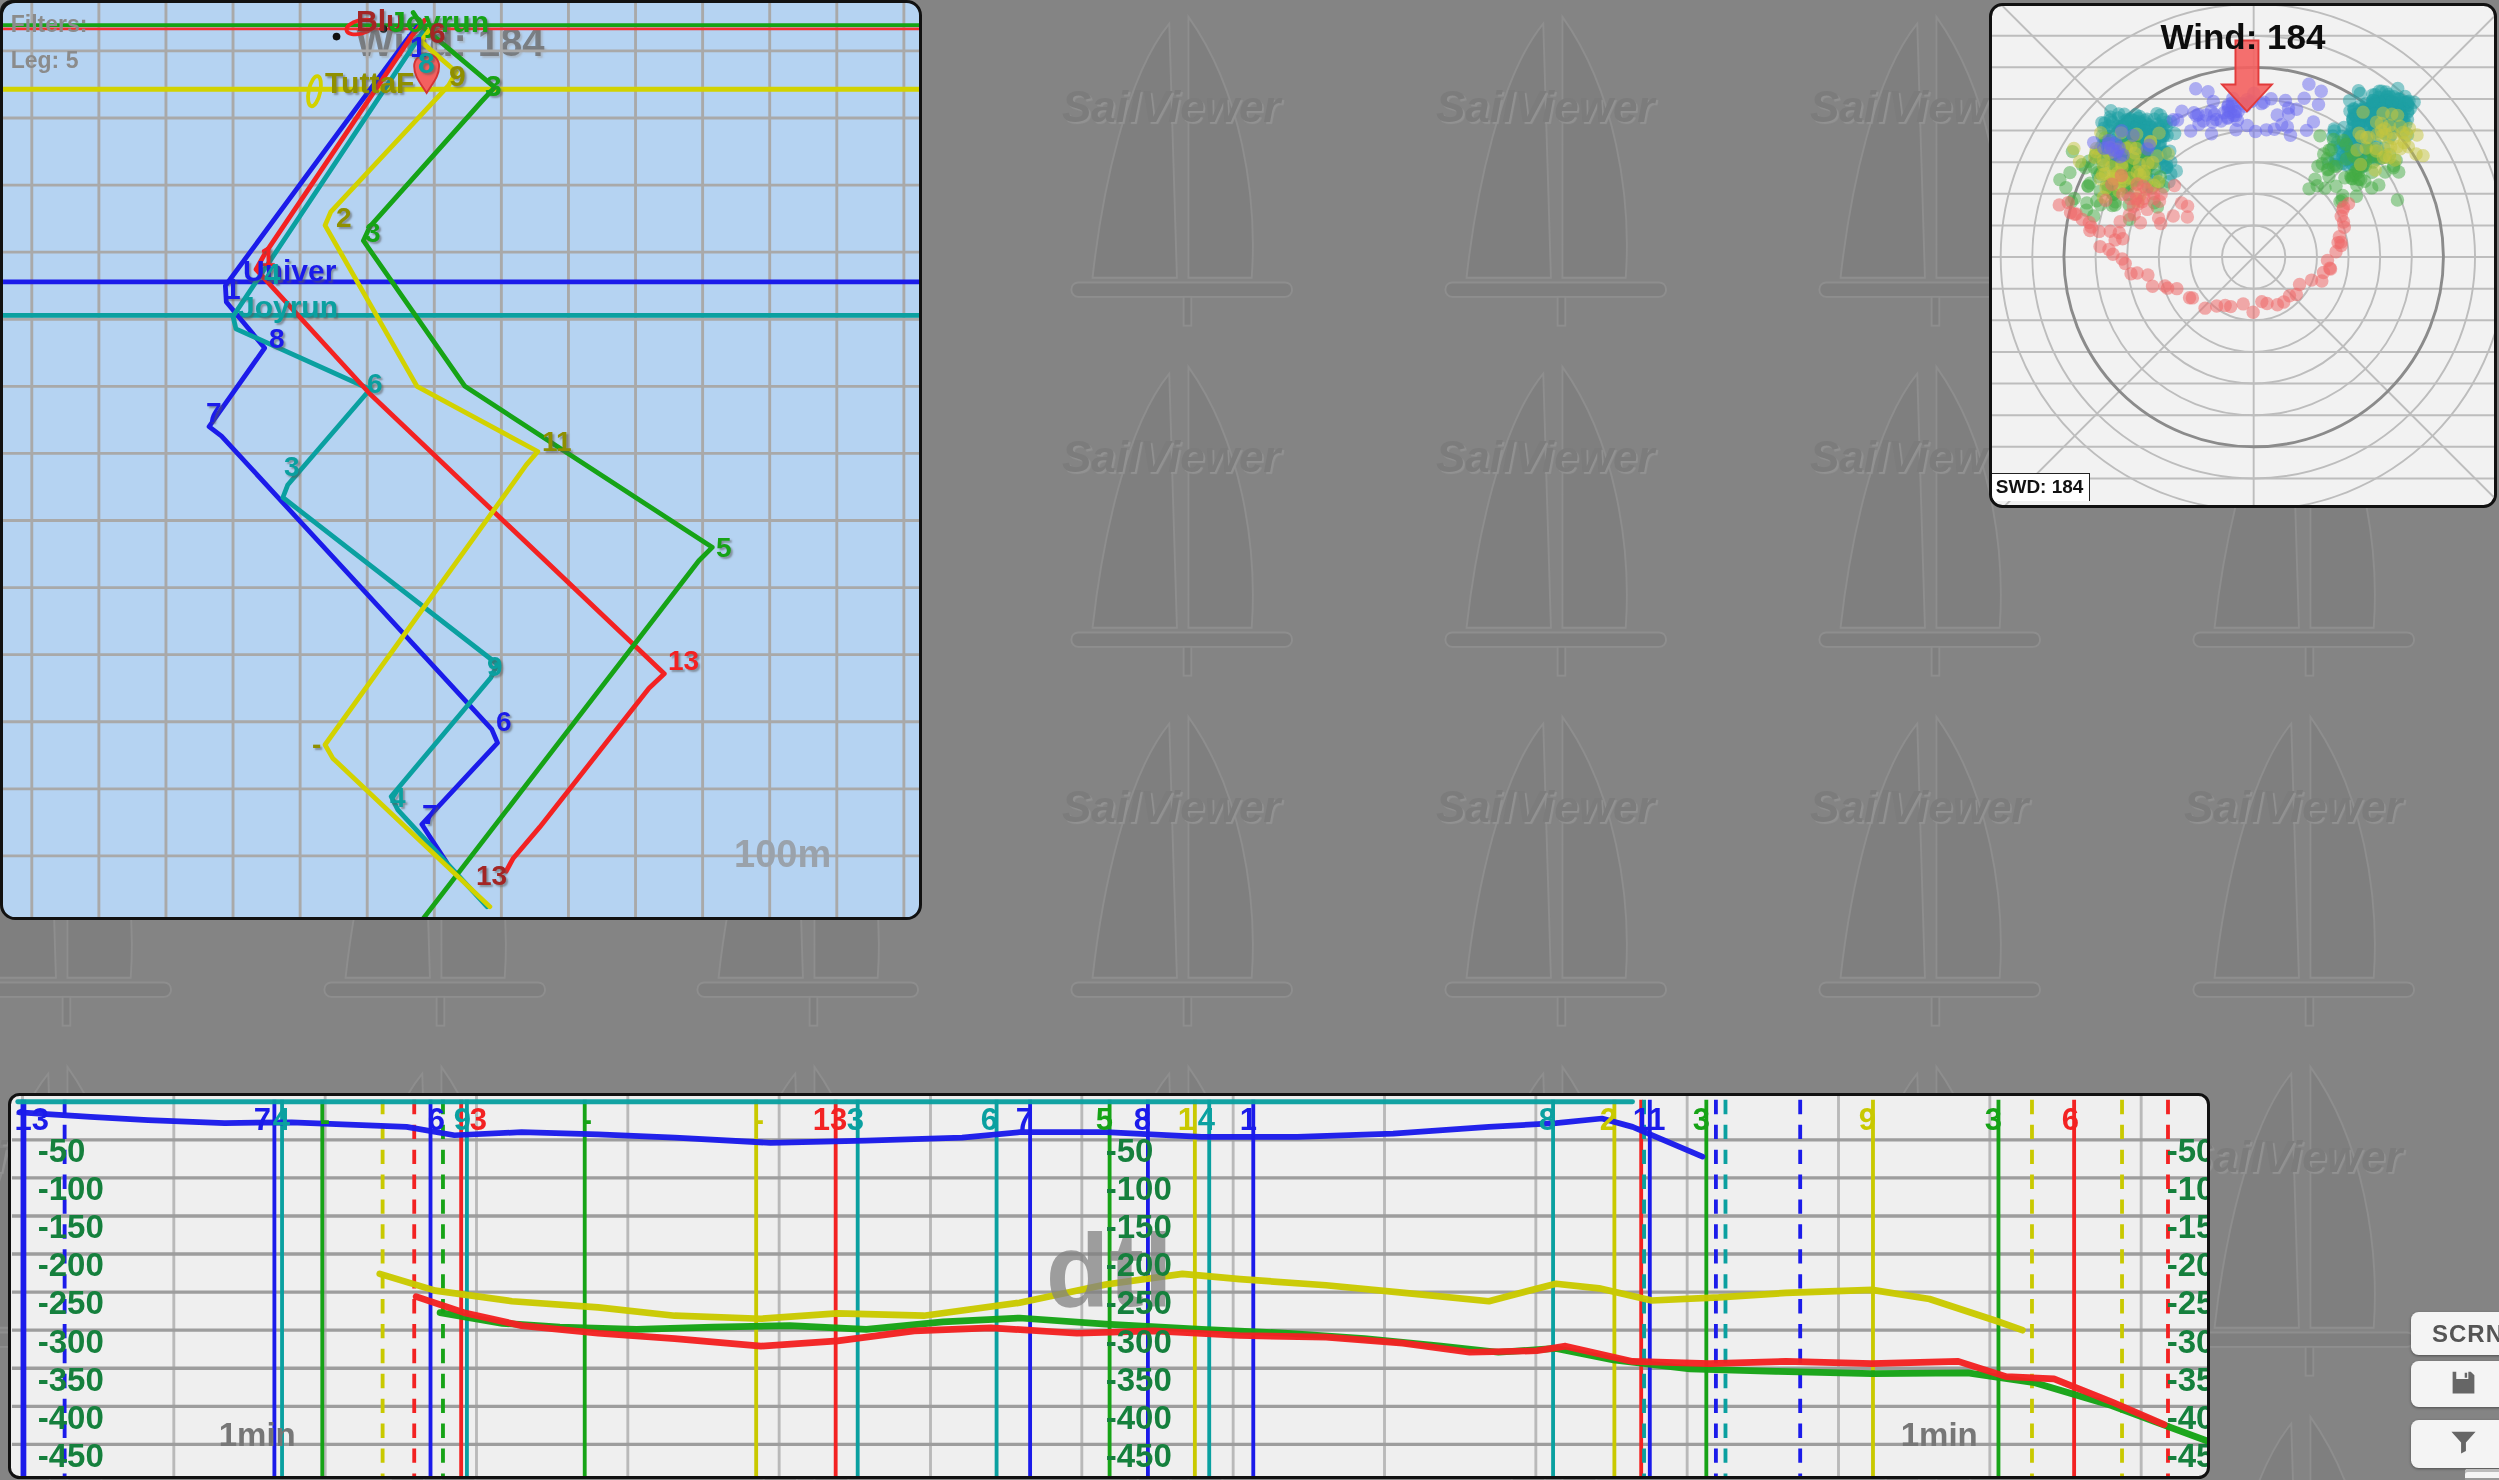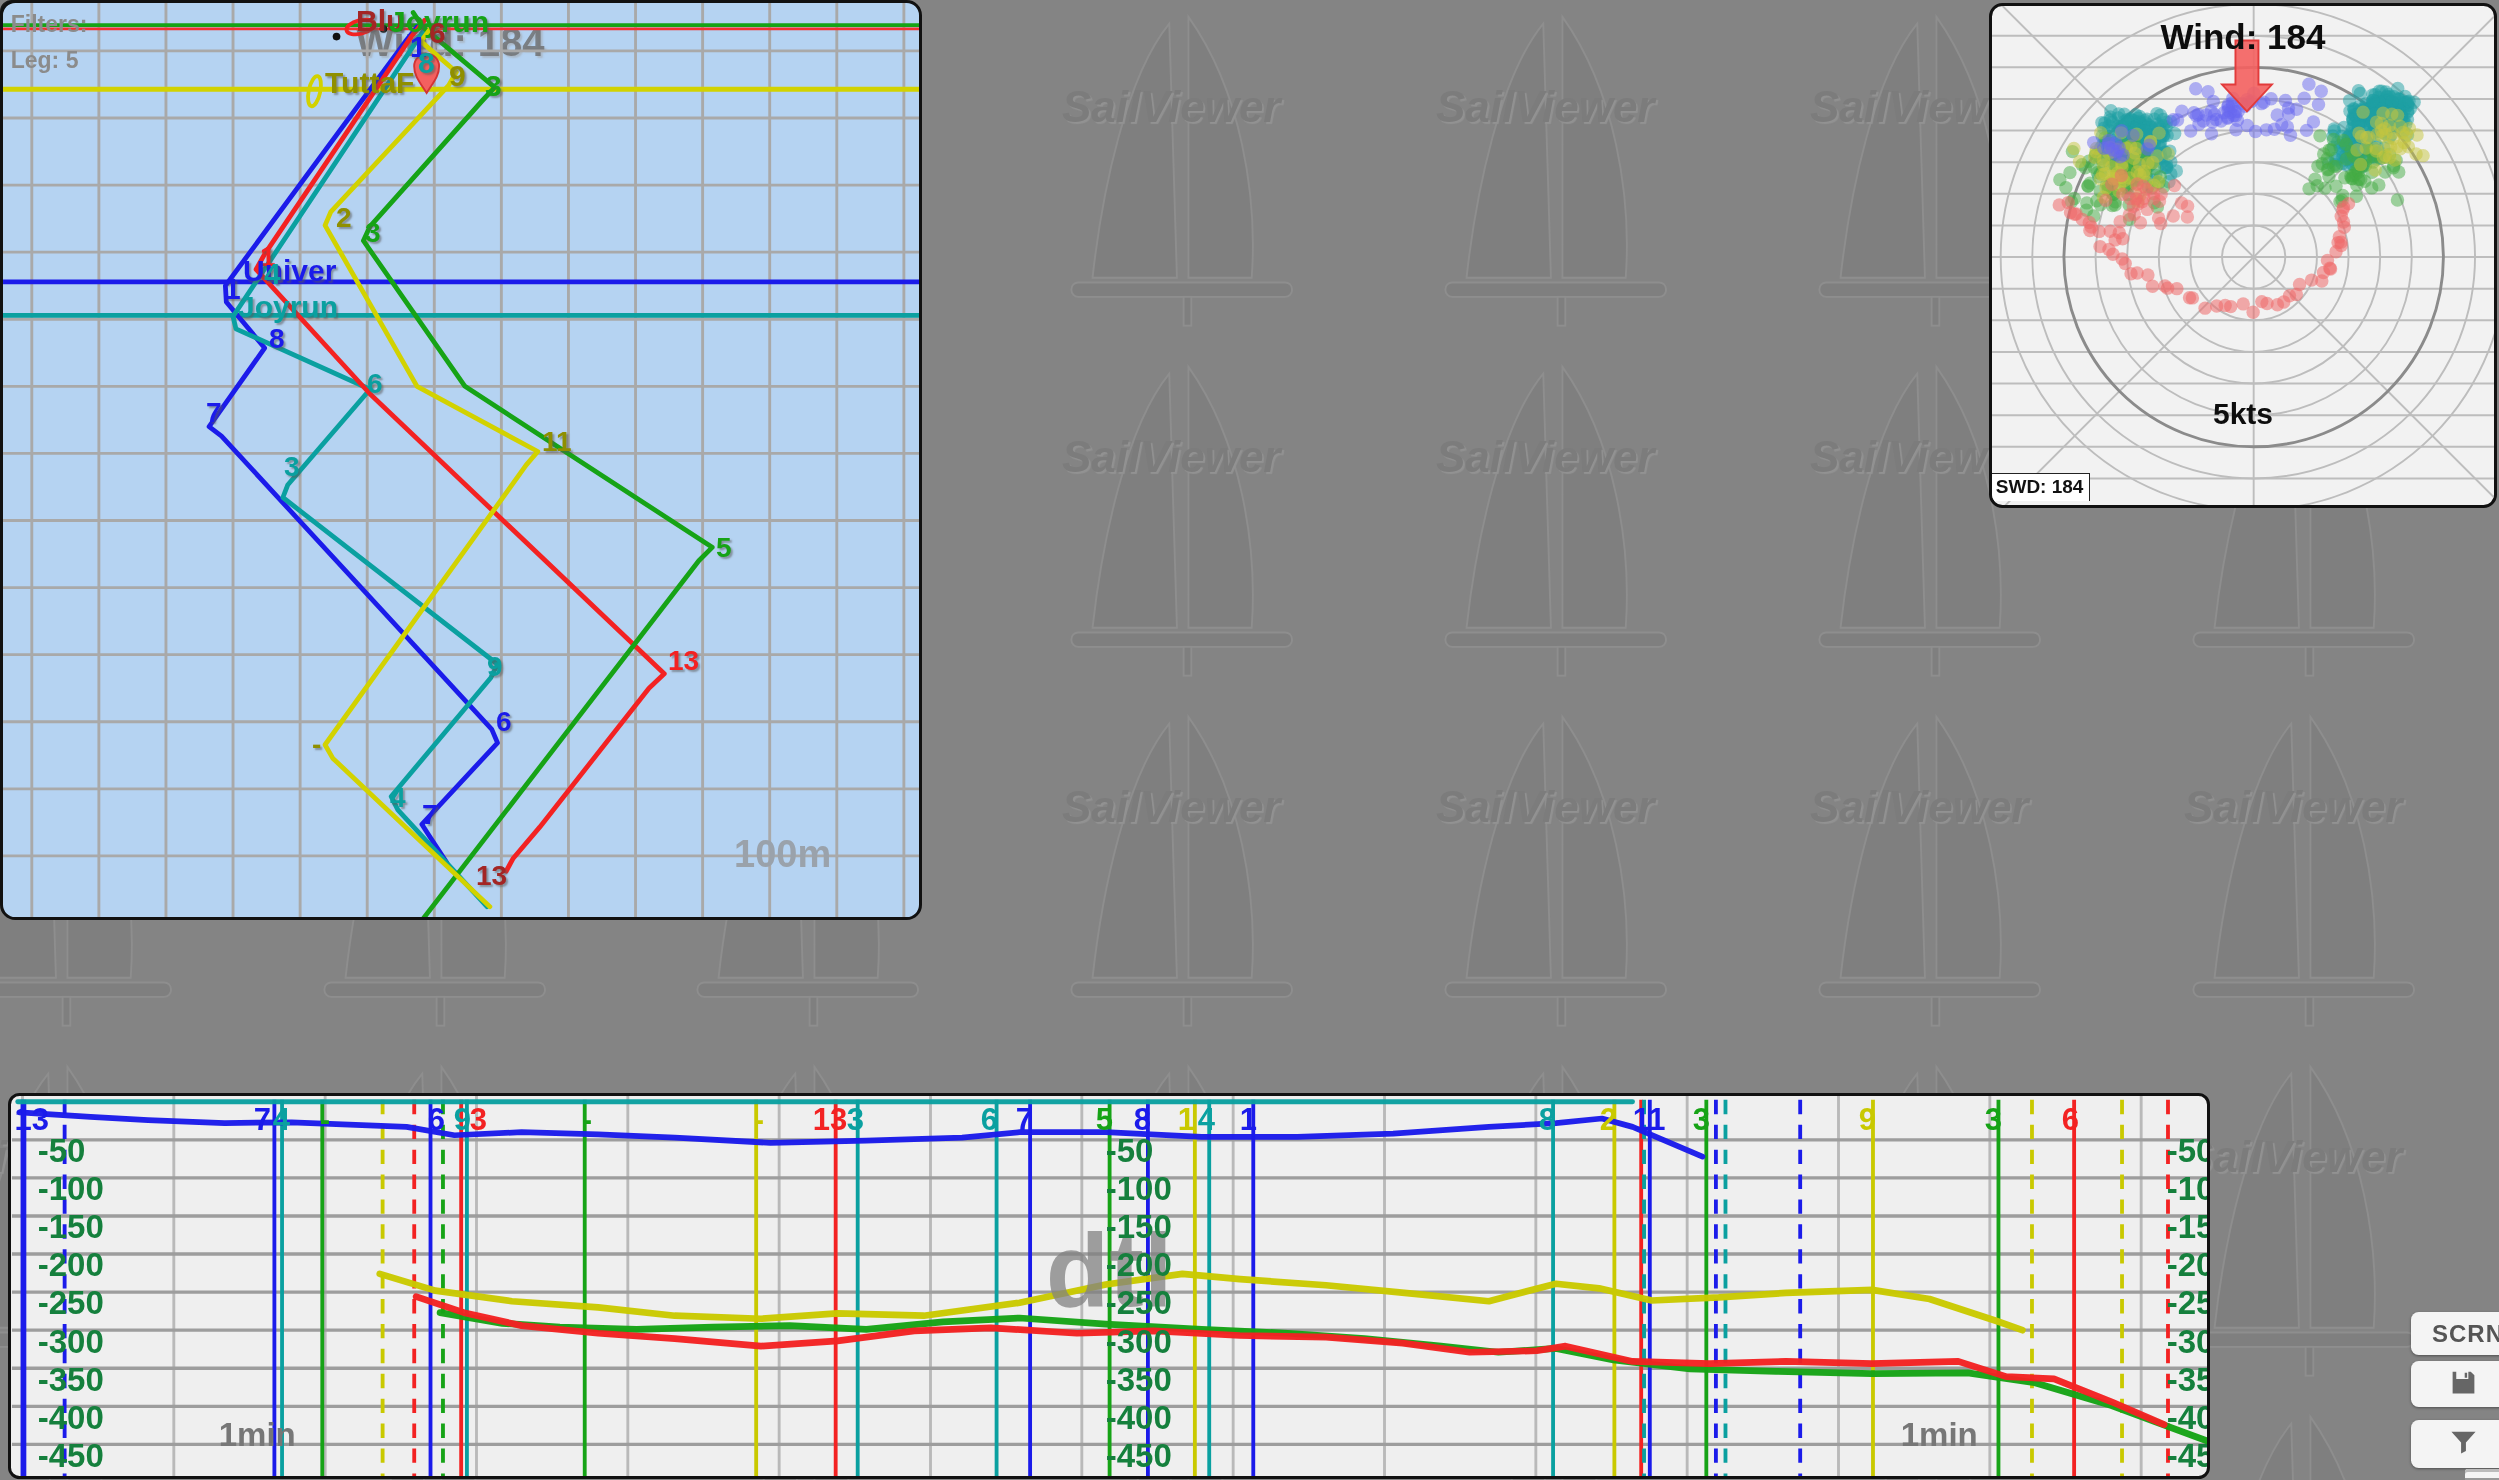--- a/index.html
+++ b/index.html
@@ -1581,21 +1581,20 @@
       <circle cx="102.09437793998313" cy="234.34985219346933" r="7" fill="#ef6a6a" opacity="0.55"></circle>
       <circle cx="103.60778920656912" cy="230.5558806769908" r="7" fill="#ef6a6a" opacity="0.55"></circle>
       <circle cx="111.77023407920751" cy="235.20682832946142" r="7" fill="#ef6a6a" opacity="0.55"></circle>
       <circle cx="123.32903559409215" cy="235.0524367051414" r="7" fill="#ef6a6a" opacity="0.55"></circle>
       <circle cx="128.40360235870594" cy="244.0842839061426" r="7" fill="#ef6a6a" opacity="0.55"></circle>
       <circle cx="132.71809456744586" cy="236.60634122305333" r="7" fill="#ef6a6a" opacity="0.55"></circle>
       <circle cx="136.27549626724795" cy="242.90318602556363" r="7" fill="#ef6a6a" opacity="0.55"></circle>
       <path d="M254 36 h24 v46 h14 l-26 28 -26 -28 h14 z" fill="rgba(244,96,95,0.9)" stroke="#e23b3b" stroke-width="2"></path>
     </svg>
   <div id="polar-title">Wind: 184</div>
-  <div id="polar-speed">5kts</div>
   <div id="polar-swd">SWD: 184</div>
 </div>
 
 <div id="chart-panel" class="panel">
   <div id="chart-wm">dtl</div>
   <svg id="chart-svg" width="2202" height="386" viewBox="0 0 2297 403">
       <line x1="11" y1="0" x2="11" y2="403" stroke="#b9b9b9" stroke-width="3"></line>
       <line x1="169" y1="0" x2="169" y2="403" stroke="#b9b9b9" stroke-width="3"></line>
       <line x1="327" y1="0" x2="327" y2="403" stroke="#b9b9b9" stroke-width="3"></line>
       <line x1="485" y1="0" x2="485" y2="403" stroke="#b9b9b9" stroke-width="3"></line>

